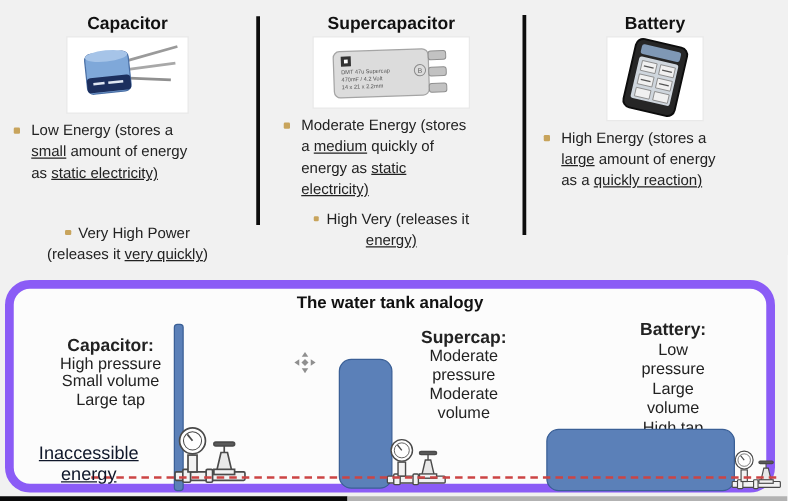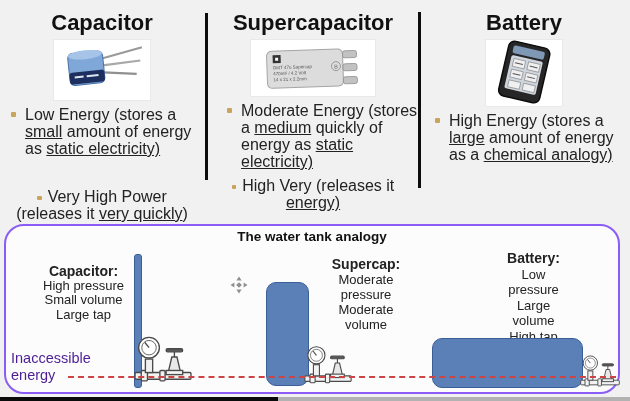--- a/index.html
+++ b/index.html
@@ -5,62 +5,62 @@
   html,body{margin:0;padding:0;}
   .stage{
     position:relative;width:630px;height:401px;background:#f1f1f1;
     font-family:"Liberation Sans",sans-serif;color:#1a1a1a;overflow:hidden;
   }
   
   .col{position:absolute;top:8px;}
   .col1{left:0;width:204px;}
   .col2{left:208px;width:210px;}
   .col3{left:420px;width:208px;}
-  .col h2{margin:2px 0 4px 0;font-size:22px;text-align:center;font-weight:bold;color:#111;}
+  .col h2{margin:2px 0 4px 0;font-size:14px;text-align:center;font-weight:bold;color:#111;}
   .imgbox{background:#ffffff;margin:0 auto 6px auto;display:flex;align-items:center;justify-content:center;box-shadow:0 0 0 1px #e9e9e9;}
   .imgbox.cap{width:96px;height:60px;}
   .imgbox.scap{width:124px;height:56px;}
   .imgbox.bat{width:76px;height:66px;}
-  .bullet{position:relative;font-size:16px;line-height:17px;color:#222;}
+  .bullet{position:relative;font-size:12px;line-height:17px;color:#222;}
   .bullet .dot{display:inline-block;width:4.5px;height:4.5px;background:#c8a45c;border-radius:1px;}
   .bullet.left-b{padding-left:17px;}
   .bullet.left-b .dot{position:absolute;left:3px;top:6px;}
   .bullet.center-b{text-align:center;}
   .bullet.center-b .dot{margin-right:6px;vertical-align:2px;}
   .col1 .left-b{margin-left:8px;width:172px;}
   .col1 .center-b{margin-top:31px;}
   .col2 .left-b{margin-left:16px;width:186px;}
   .col2 .center-b{margin-top:7px;}
   .col3 .left-b{margin-left:12px;width:188px;}
   .col3 .center-b{margin-top:10px;}
   .vdivider{position:absolute;width:3px;background:#0d0d0d;}
   .vd1{left:205px;top:13px;height:167px;}
   .vd2{left:418px;top:12px;height:176px;}
   
   .panel{
     position:absolute;left:4px;top:224px;width:616px;height:170px;
-    background:#fcfcfc;border:2px solid #8b5cf6;border-radius:20px;box-sizing:border-box;
+    background:#fcfcfc;border:7px solid #8b5cf6;border-radius:20px;box-sizing:border-box;
   }
   .panel-title{position:absolute;left:0;top:3px;width:100%;text-align:center;font-weight:bold;font-size:13.5px;color:#111;}
   .tank-label{position:absolute;text-align:center;color:#222;font-size:13px;line-height:15px;}
   .tank-label .tl-name{font-weight:bold;font-size:14px;}
   .lbl-cap{left:15px;top:38px;width:125px;line-height:14.5px;}
   .lbl-scap{left:305px;top:31px;width:110px;}
   .lbl-bat{left:455px;top:25px;width:145px;line-height:15.5px;}
   .tank{position:absolute;background:#5b80b8;border:1.5px solid #3a5f96;box-sizing:border-box;z-index:2;}
   .tank-cap{left:128px;top:28px;width:8px;height:134px;border-radius:3px;}
   .tank-scap{left:260px;top:56px;width:43px;height:104px;border-radius:10px;}
   .tank-bat{left:426px;top:112px;width:151px;height:50px;border-radius:10px;}
   .gauge{position:absolute;z-index:3;}
   .gauge1{left:128px;top:104px;}
   .gauge2{left:298px;top:115px;}
   .gauge3{left:574px;top:125px;}
   .move-icon{position:absolute;left:224px;top:50px;z-index:3;}
   .redline{position:absolute;left:62px;top:150px;width:548px;border-top:2px dashed #cc4444;z-index:5;}
-  .inaccessible{position:absolute;left:5px;top:124px;width:110px;text-align:left;color:#4c1d95;font-size:14.5px;line-height:17px;z-index:5;}
+  .inaccessible{position:absolute;left:5px;top:124px;width:110px;text-align:center;color:#0f172a;font-size:14.5px;line-height:17px;z-index:5;text-decoration:underline;}
   
   .strip-black{position:absolute;left:0;top:397px;width:278px;height:4px;background:#0a0a0a;}
   .strip-gray{position:absolute;left:278px;top:397px;width:352px;height:4px;background:#b2b2b2;}
 </style>
 </head>
 <body>
 
 <div class="stage">
 
   <section class="col col1">
@@ -138,21 +138,21 @@
           </g>
           <line x1="27" y1="25" x2="35" y2="25" stroke="#555" stroke-width="1"></line>
           <line x1="42" y1="25" x2="50" y2="25" stroke="#555" stroke-width="1"></line>
           <line x1="27" y1="36" x2="35" y2="36" stroke="#555" stroke-width="1"></line>
           <line x1="42" y1="36" x2="50" y2="36" stroke="#555" stroke-width="1"></line>
         </g>
       </svg>
     </div>
     <div class="bullet left-b">
       <span class="dot"></span>
-      <span><span>High Energy (stores a</span><br><span style="text-decoration: underline;">large</span><span> amount of energy</span><br><span>as a </span><span style="text-decoration: underline;">chemical analogy)</span></span>
+      <span><span>High Energy (stores a</span><br><span style="text-decoration: underline;">large</span><span> amount of energy</span><br><span>as a </span><span style="text-decoration: underline;">quickly reaction)</span></span>
     </div>
   </section>
 
   <div class="panel">
     <div class="panel-title">The water tank analogy</div>
 
     <div class="tank-label lbl-cap">
       <div class="tl-name">Capacitor:</div>
       <div>High pressure</div>
       <div>Small volume</div>

